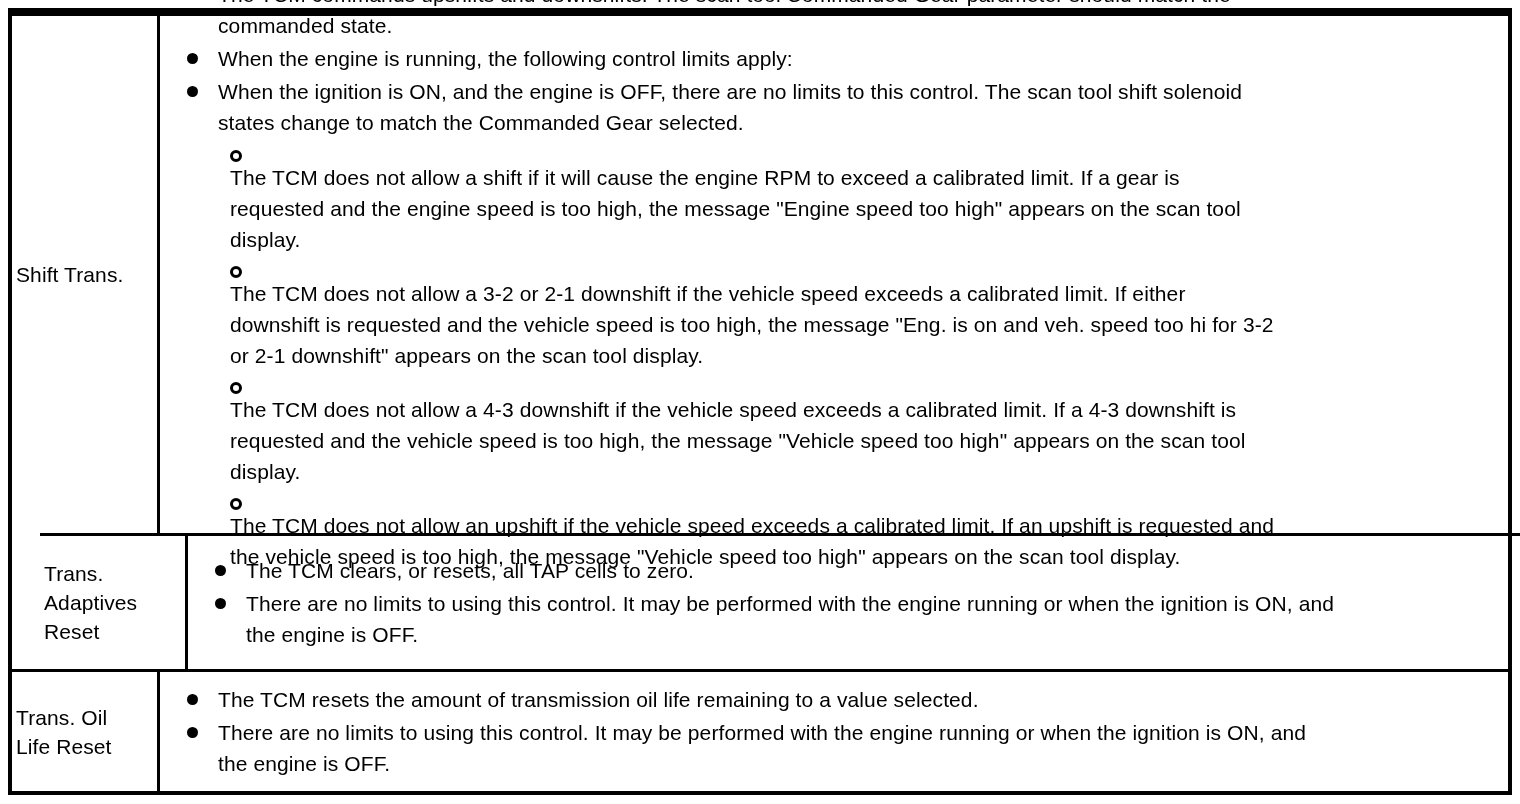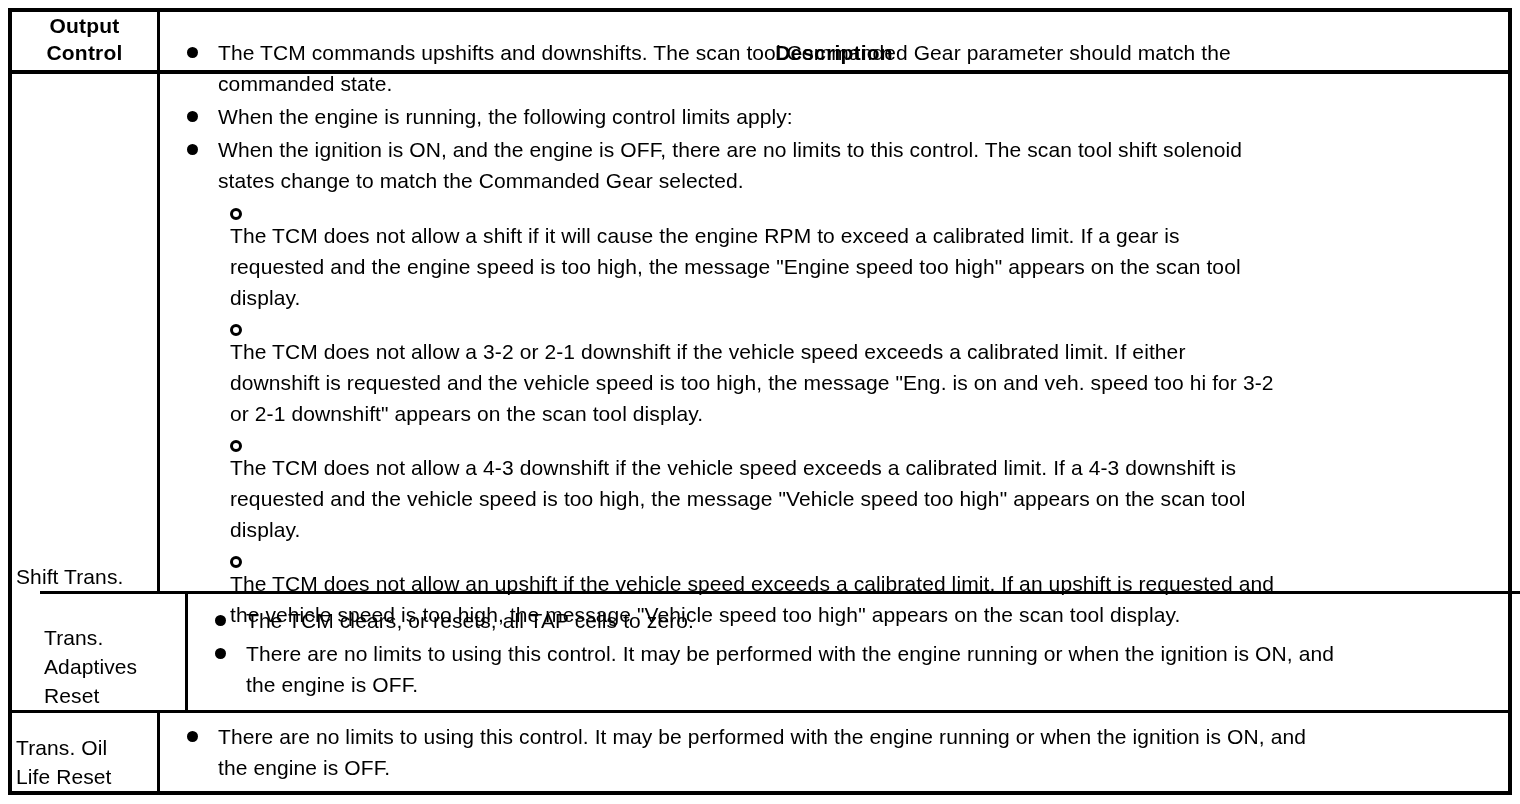--- a/index.html
+++ b/index.html
@@ -21,21 +21,21 @@
   }
   .row { display: flex; width: 100%; }
   .header-row { height: 62px; }
   .body-row-1 { height: 521px; border-top: 4px solid #000; }
   .body-row-2 { height: 136px; border-top: 3px solid #000; margin-left: 28px; }
   .body-row-3 { flex: 1; border-top: 3px solid #000; }
 
   .control-cell {
     width: 148px; flex: none;
     border-right: 3px solid #000;
-    display: flex; align-items: flex-end;
+    display: flex; align-items: center;
     padding-left: 4px; padding-right: 2px;
   }
   .desc-cell { flex: 1; display: flex; flex-direction: column; justify-content: center; }
 
   .header-cell { align-items: flex-end; padding-bottom: 4px; }
   .header-cell .hdr-label {
     font-weight: bold; font-size: 21px; line-height: 27px;
     letter-spacing: 0.2px;
   }
   .control-cell.header-cell { justify-content: center; text-align: center; padding-left: 2px; }
@@ -63,28 +63,20 @@
     flex: 1; font-size: 21px; line-height: 31px;
     white-space: pre-wrap; letter-spacing: 0.1px;
   }
 </style>
 </head>
 <body>
 
 <div class="page">
   <div class="doc-table">
 
-    <div class="row header-row">
-      <div class="control-cell header-cell">
-        <span class="hdr-label">Output Control</span>
-      </div>
-      <div class="desc-cell header-cell">
-        <span class="hdr-label">Description</span>
-      </div>
-    </div>
 
     <div class="row body-row-1">
       <div class="control-cell">
         <span class="control-label">Shift Trans.</span>
       </div>
       <div class="desc-cell">
         <div class="bullets">
           <div class="bullet">
             <span class="marker-box">
                 <span class="disc"></span>
@@ -169,20 +161,26 @@
       <div class="control-cell">
         <span class="control-label">Trans. Oil
 Life Reset</span>
       </div>
       <div class="desc-cell">
         <div class="bullets">
           <div class="bullet">
             <span class="marker-box">
                 <span class="disc"></span>
               </span>
+            <span class="btext">The TCM resets the amount of transmission oil life remaining to a value selected.</span>
+          </div>
+          <div class="bullet">
+            <span class="marker-box">
+                <span class="disc"></span>
+              </span>
             <span class="btext">There are no limits to using this control. It may be performed with the engine running or when the ignition is ON, and
 the engine is OFF.</span>
           </div>
         </div>
       </div>
     </div>
 
   </div>
 </div>
 

